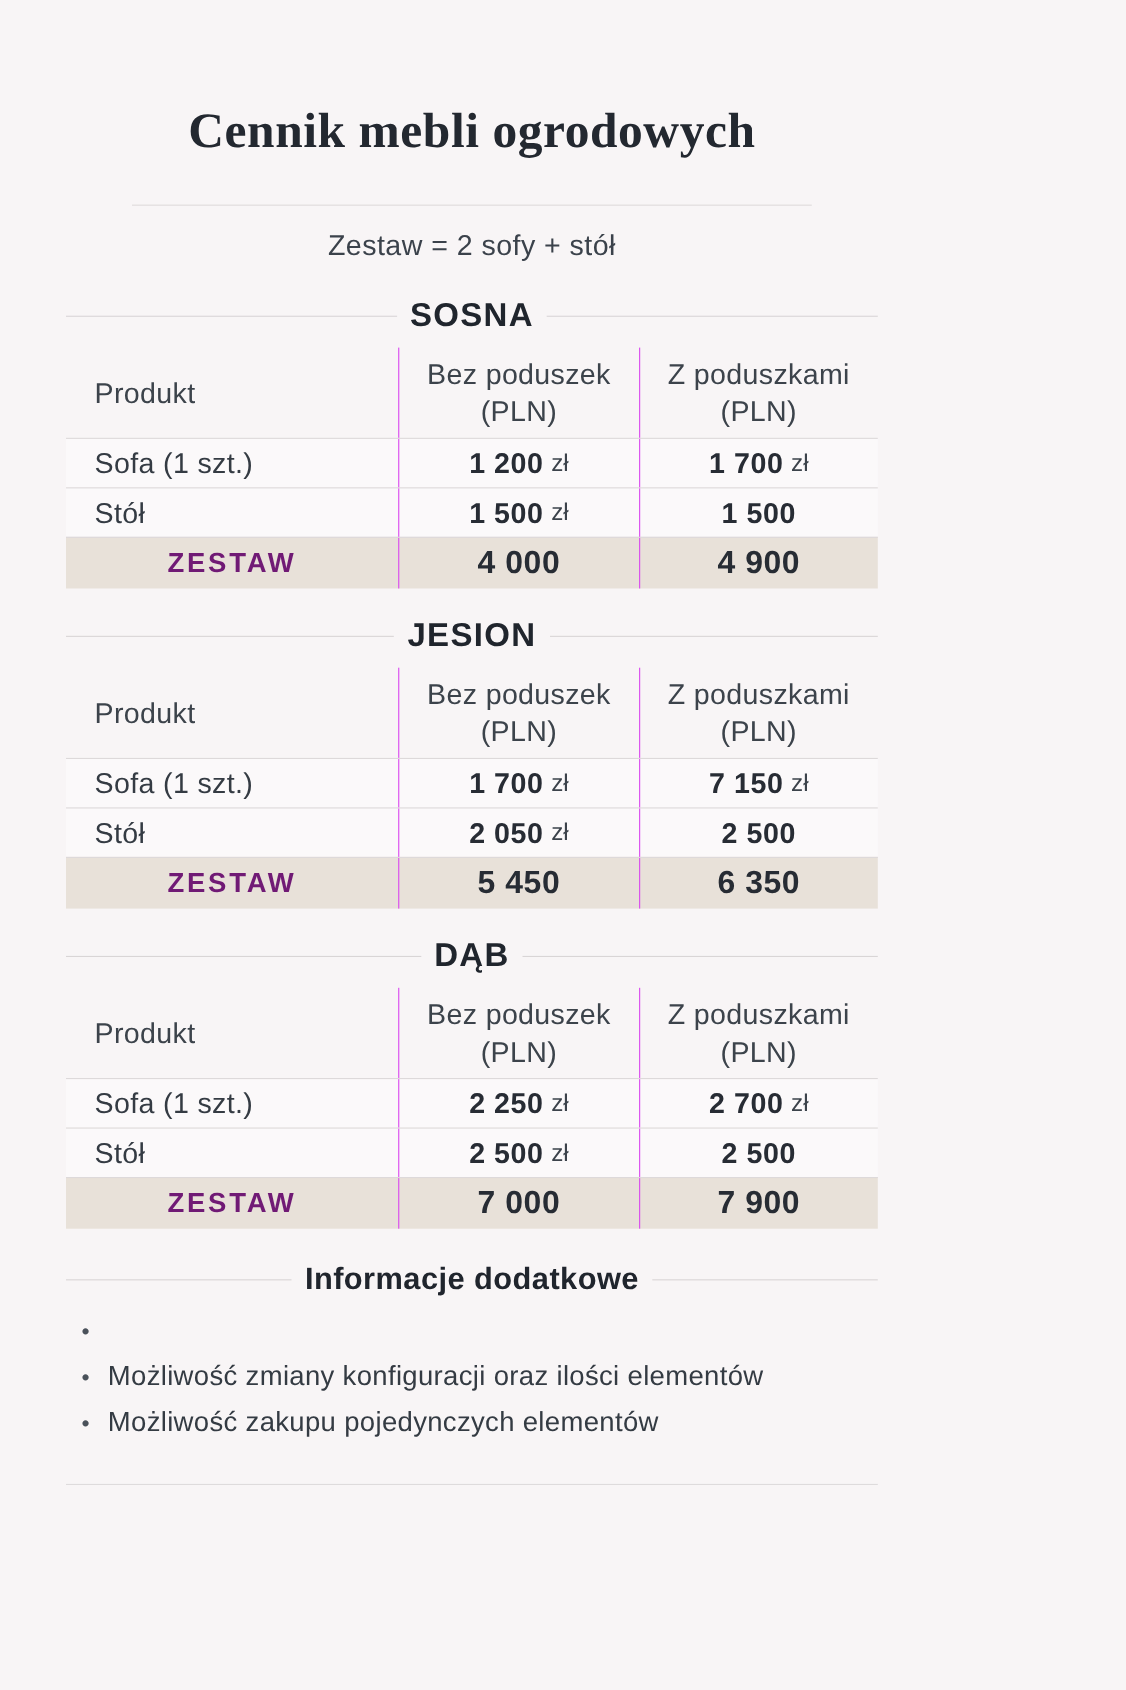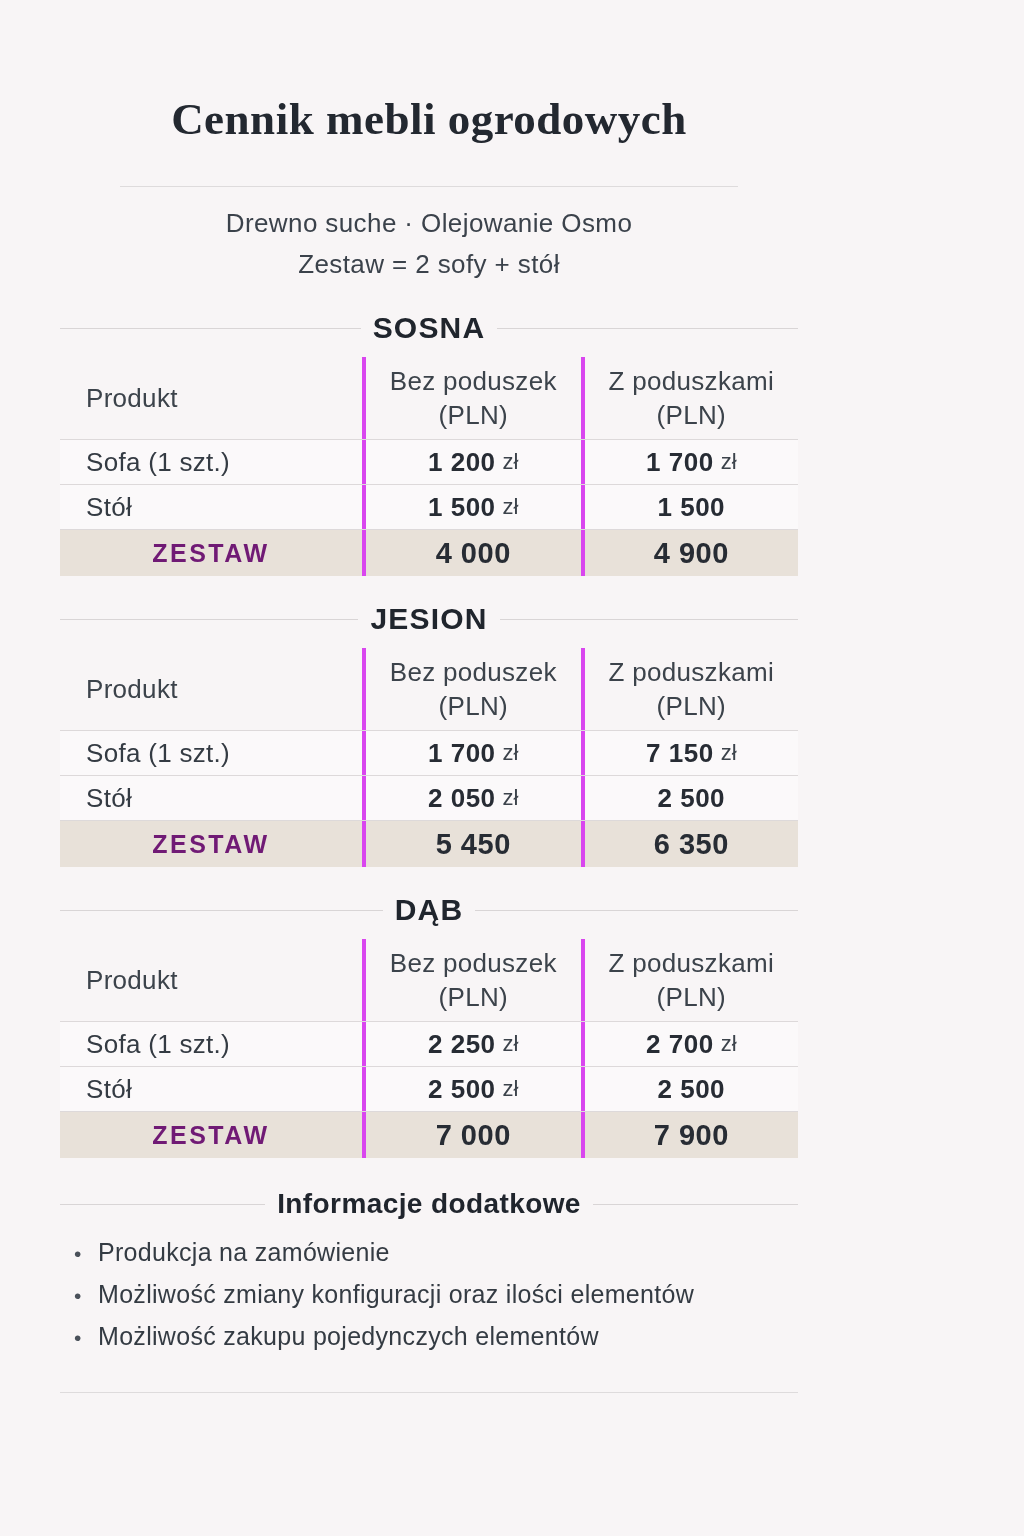--- a/index.html
+++ b/index.html
@@ -30,21 +30,21 @@
 
   .price-table { width:100%; }
   .thead, .trow { display:grid; grid-template-columns:40.9% 29.65% 29.45%; }
   .thead { min-height:82px; }
   .th {
     font-size:26px; color:#3c434b; letter-spacing:.3px;
     display:flex; flex-direction:column; justify-content:center; align-items:center;
     line-height:34px; padding:6px 0;
   }
   .th-product { align-items:flex-start; padding-left:26px; }
-  .col-sep { border-left:4px solid #d946ef; }
+  .col-sep { border-left:1px solid #d946ef; }
   .trow { border-top:1px solid #ddd9da; background:#fbf9fa; min-height:45px; align-items:stretch; }
   .td { display:flex; align-items:center; justify-content:center; }
   .td-product { justify-content:flex-start; padding-left:26px; font-size:26px; color:#343b43; letter-spacing:.3px; }
   .td-num { font-weight:700; font-size:26px; color:#272c34; letter-spacing:.5px; }
   .suffix { font-weight:400; font-size:22px; color:#3c434b; margin-left:7px; letter-spacing:0; }
   .trow.highlight { background:#e8e1d9; min-height:47px; }
   .trow.highlight .td-product {
     justify-content:center; padding-left:0;
     font-weight:700; font-size:25px; letter-spacing:2.5px; color:#701a75;
   }
@@ -62,21 +62,20 @@
 </style>
 </head>
 <body>
 
 <div class="page">
 
   <h1 class="page-title">Cennik mebli ogrodowych</h1>
 
   <div class="title-divider"></div>
 
-  <div class="subtitle">Drewno suche · Olejowanie Osmo</div>
   <div class="subtitle">Zestaw = 2 sofy + stół</div>
 
   <div id="sections">
   <section class="wood-section">
     <div class="section-head">
       <span class="rule"></span>
       <span class="section-title">SOSNA</span>
       <span class="rule"></span>
     </div>
     <div class="price-table">
@@ -229,21 +228,20 @@
 
   <div class="section-head info-head">
     <span class="rule"></span>
     <span class="section-title">Informacje dodatkowe</span>
     <span class="rule"></span>
   </div>
 
   <div class="bullets" id="bullets">
       <div class="bullet">
         <span class="dot">•</span>
-        <span>Produkcja na zamówienie</span>
       </div>
       <div class="bullet">
         <span class="dot">•</span>
         <span>Możliwość zmiany konfiguracji oraz ilości elementów</span>
       </div>
       <div class="bullet">
         <span class="dot">•</span>
         <span>Możliwość zakupu pojedynczych elementów</span>
       </div>
     </div>

